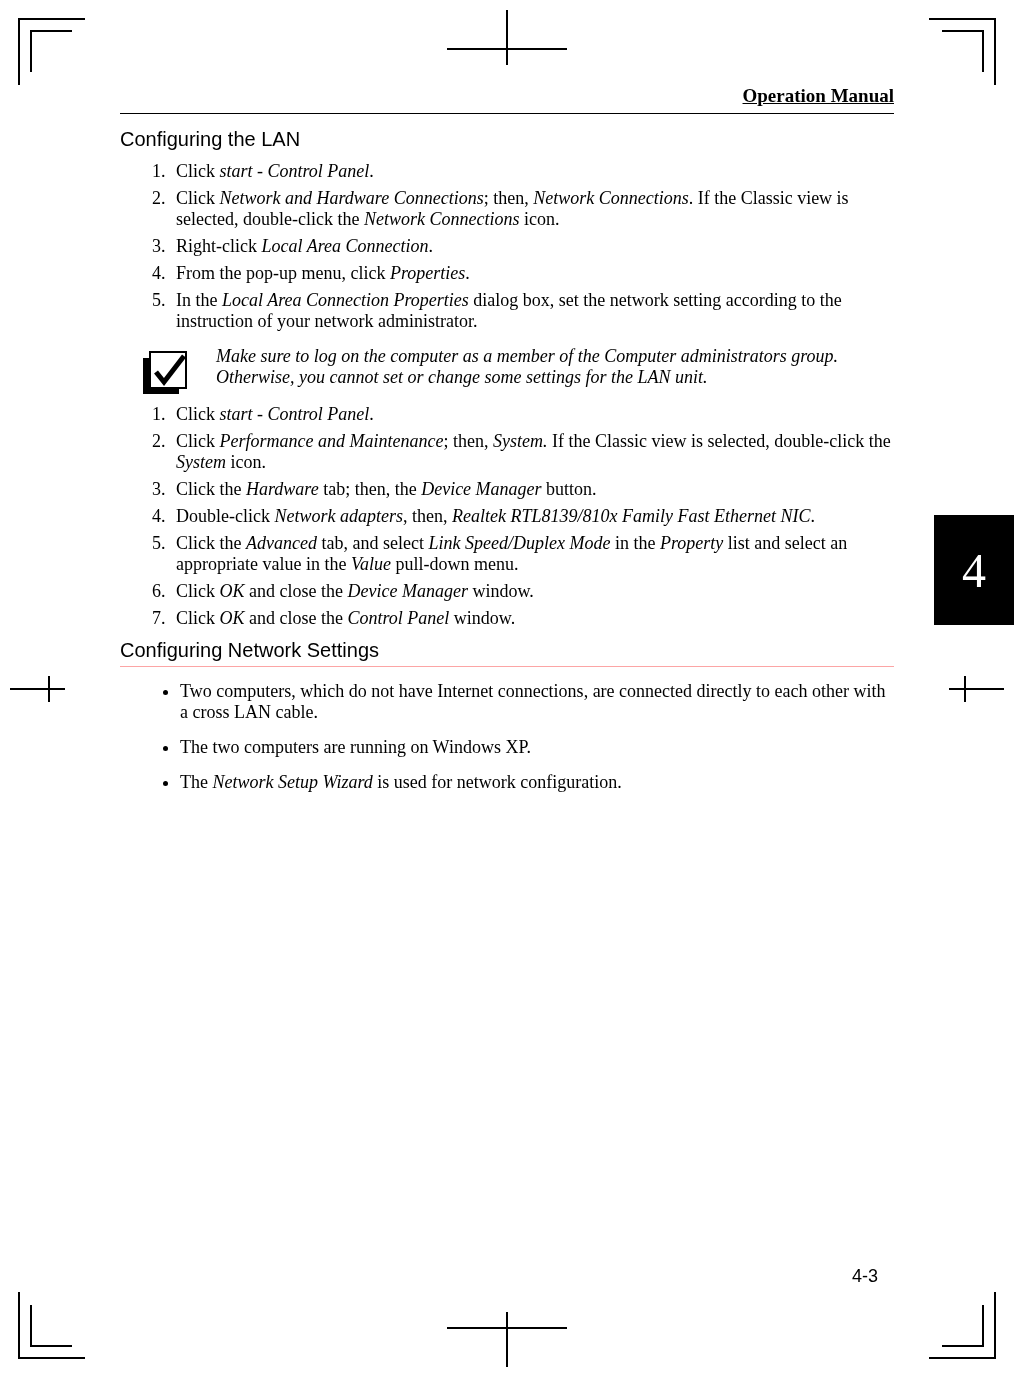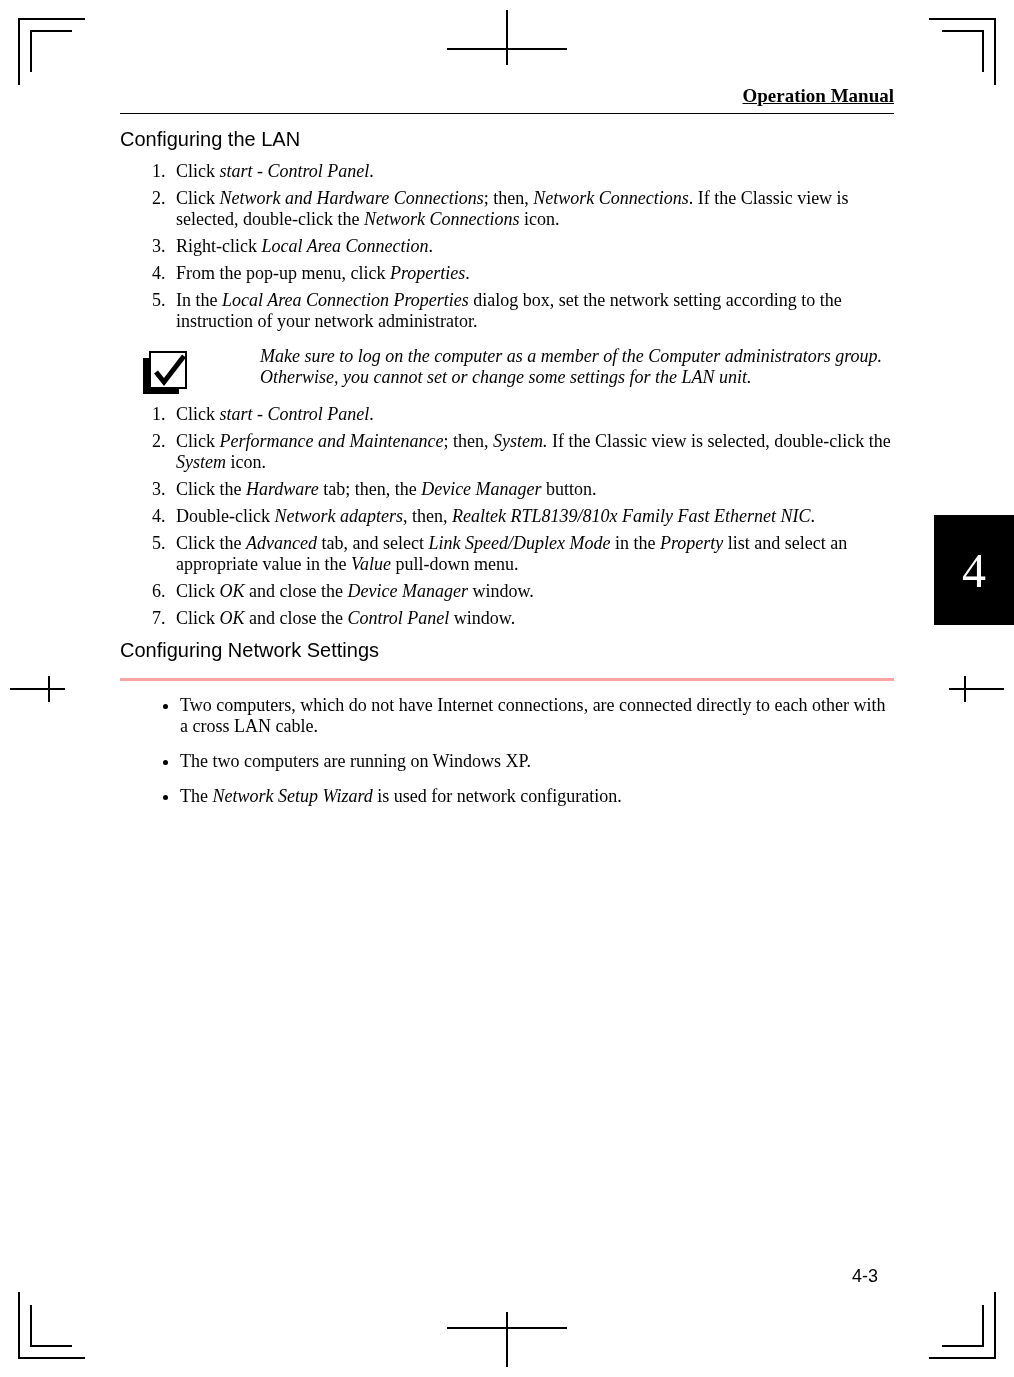--- a/index.html
+++ b/index.html
@@ -46,28 +46,28 @@
     margin-bottom: 4px;
   }
   .hr-top { border: none; border-top: 1.5px solid #000; margin: 6px 0 14px 0; }
   .section-h {
     font-family: Arial, Helvetica, sans-serif;
     font-weight: normal;
     font-size: 20px;
     margin: 10px 0 6px 0;
     padding-bottom:2px;
   }
-  .section-h.rule { border-bottom:3px solid #fca5a5; padding-bottom:16px;}
+  .section-h.rule { border-bottom:1px solid #fca5a5; padding-bottom:4px;}
   ol.numlist {
     margin: 8px 0 8px 22px;
     padding: 0 0 0 28px;
   }
   ol.numlist li { margin: 6px 0; padding-left: 6px; }
   .para { margin: 12px 22px 8px 22px; }
-  .note-row { display:flex; align-items:flex-start; margin: 14px 0 8px 22px; gap: 44px; }
+  .note-row { display:flex; align-items:flex-start; margin: 14px 0 8px 22px; }
   .note-icon { width:46px; height:46px; flex-shrink:0; margin-right:28px; margin-top:4px; }
   .note-text { font-style: italic; }
   ul.bullets { list-style: disc; margin: 8px 0 0 42px; padding:0 0 0 18px; }
   ul.bullets li { margin: 14px 0; }
   .tab { position:absolute; right:-120px; top:430px; width:80px; height:110px; background:#000; color:#fff; display:flex; align-items:center; justify-content:center; font-family:"Times New Roman",serif; font-size:48px; }
   .page-num { position:absolute; right:16px; bottom:-30px; font-family:Arial,Helvetica,sans-serif; font-size:18px; }
   em.it { font-style: italic; }
 </style>
 </head>
 <body>

